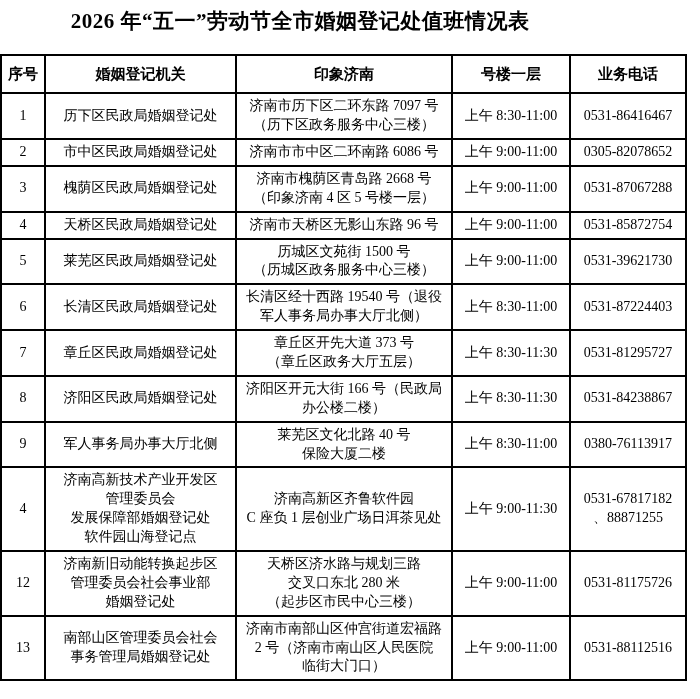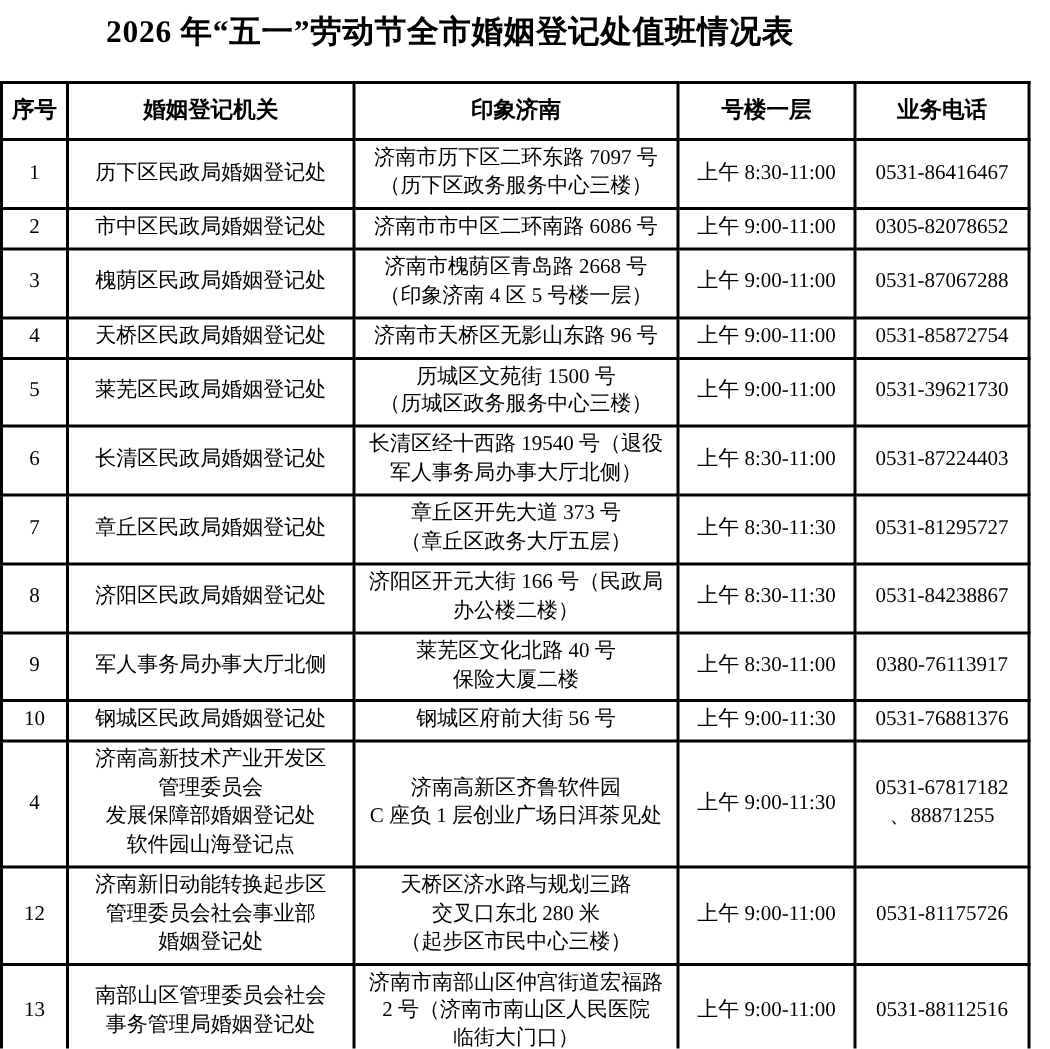--- a/index.html
+++ b/index.html
@@ -146,27 +146,20 @@
         </tr>
         <tr>
           <td>9</td>
           <td>军人事务局办事大厅北侧</td>
           <td>莱芜区文化北路 40 号
 保险大厦二楼</td>
           <td>上午 8:30-11:00</td>
           <td>0380-76113917</td>
         </tr>
         <tr>
-          <td>10</td>
-          <td>钢城区民政局婚姻登记处</td>
-          <td>钢城区府前大街 56 号</td>
-          <td>上午 9:00-11:30</td>
-          <td>0531-76881376</td>
-        </tr>
-        <tr>
           <td>4</td>
           <td>济南高新技术产业开发区
 管理委员会
 发展保障部婚姻登记处
 软件园山海登记点</td>
           <td>济南高新区齐鲁软件园
 C 座负 1 层创业广场日洱茶见处</td>
           <td>上午 9:00-11:30</td>
           <td>0531-67817182
 、88871255</td>

